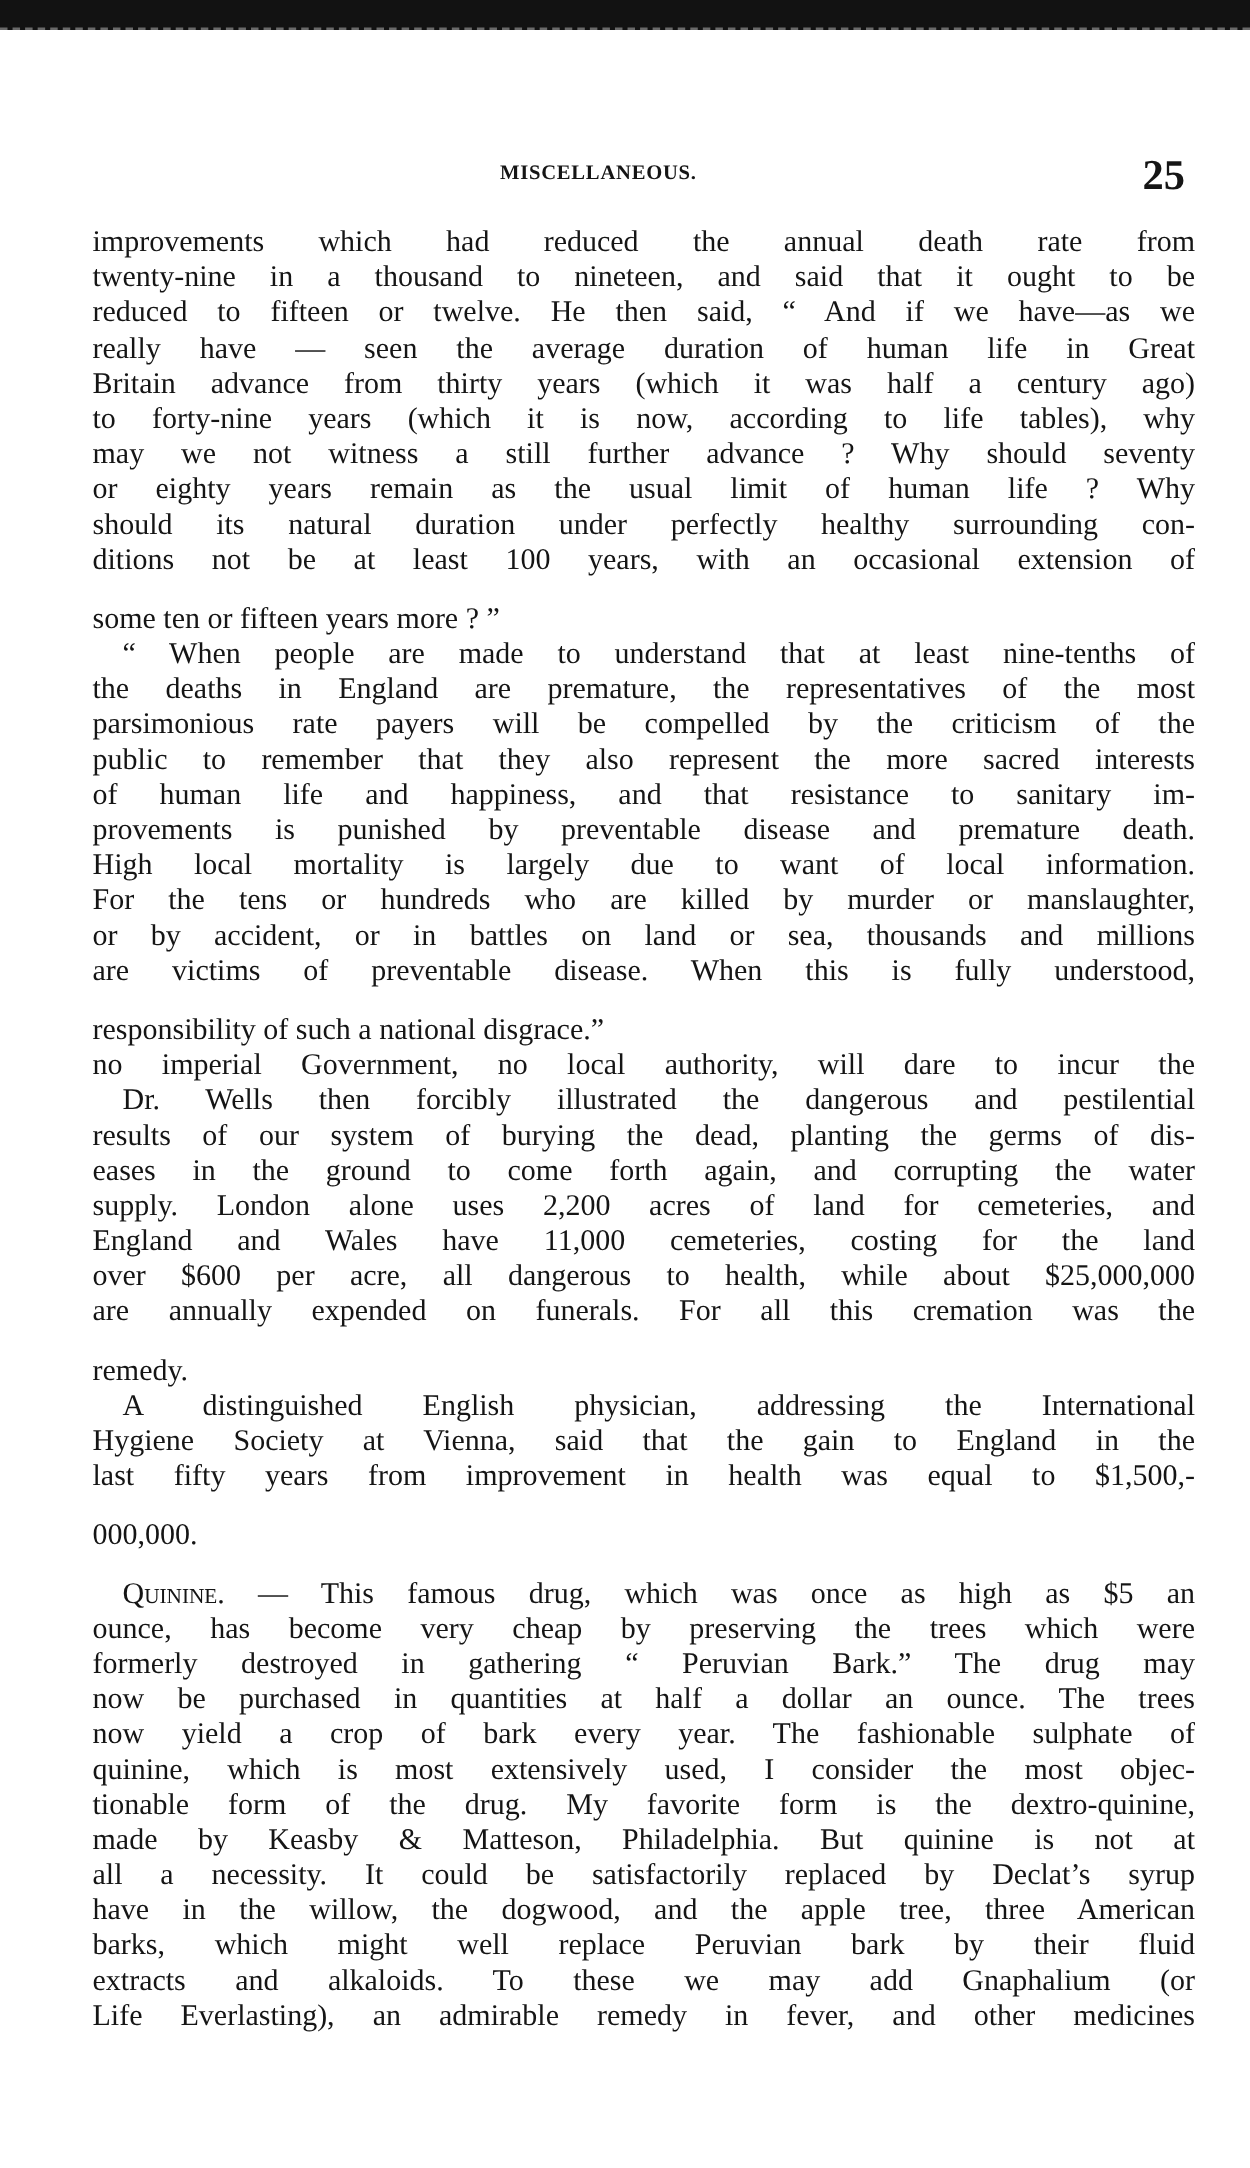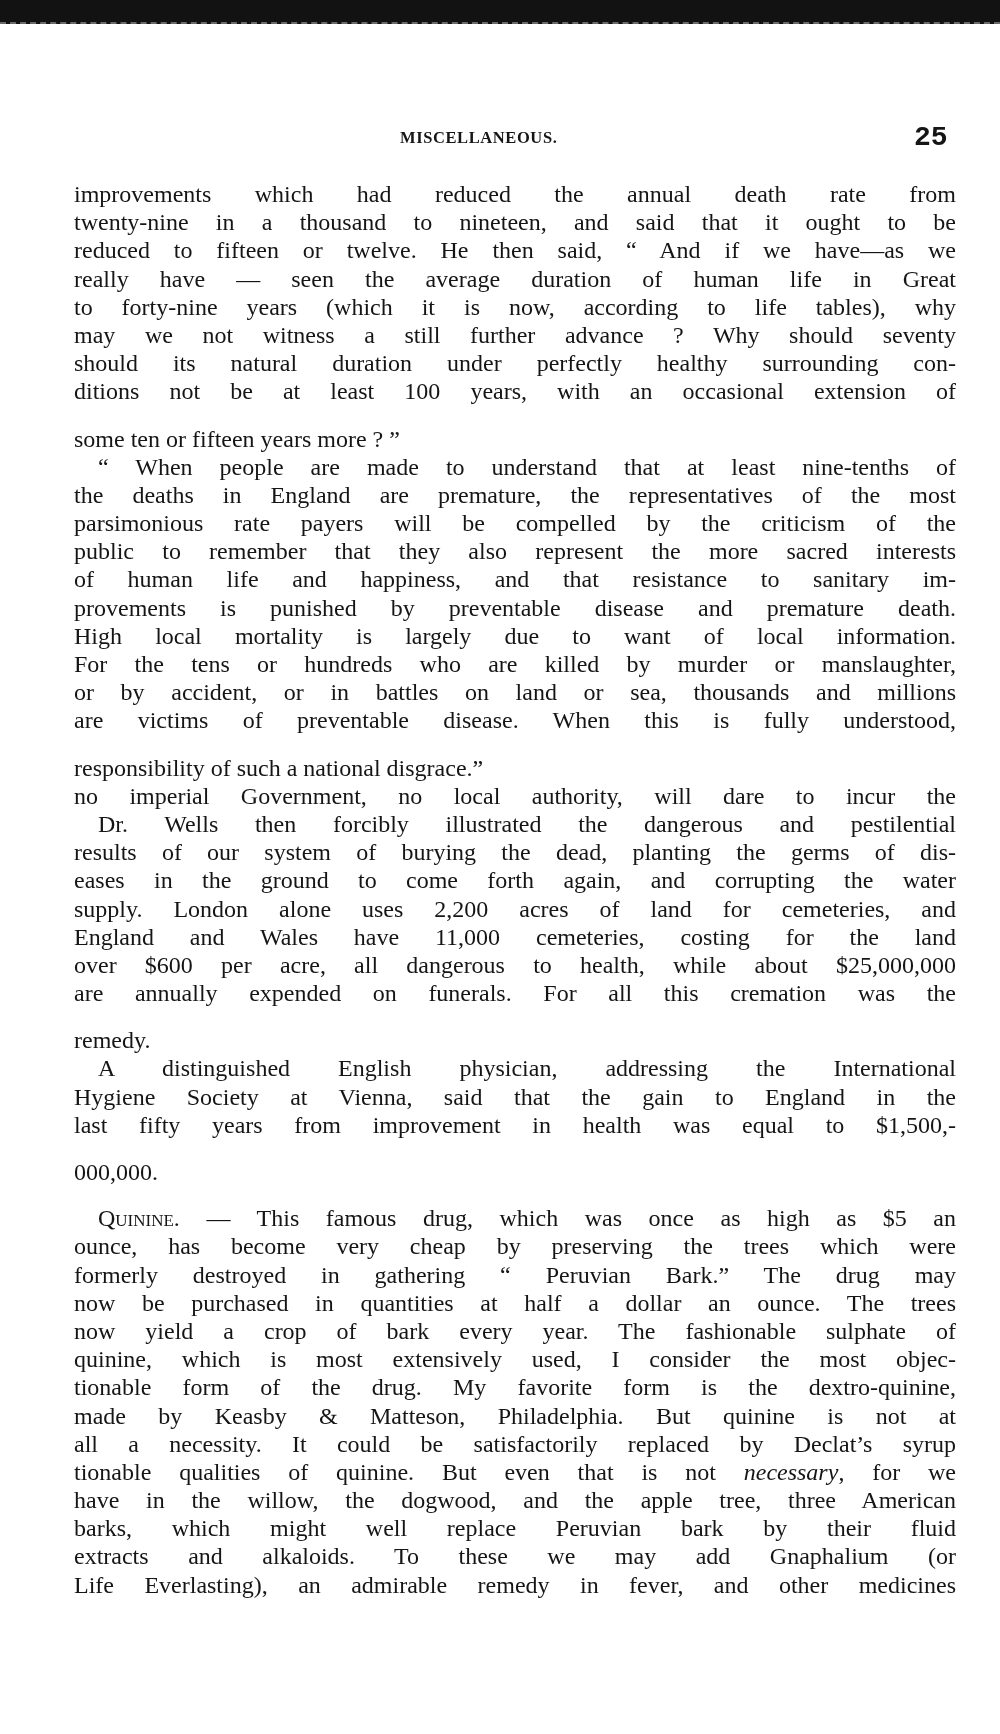--- a/index.html
+++ b/index.html
@@ -16,21 +16,21 @@
   .running-head {
     position: absolute; left: 0; top: 122px; width: 792px; height: 30px; text-align: center;
   }
   .running-title {
     position: absolute; left: 400px; top: 6px;
     font-family: "Liberation Serif", serif; font-weight: bold;
     font-size: 16.5px; letter-spacing: 0.6px;
   }
   .page-number {
     position: absolute; left: 914px; top: 0px;
-    font-family: Liberation Mono, monospace; font-weight: bold; font-size: 28px;
+    font-family: Liberation Serif, serif; font-weight: bold; font-size: 34px;
   }
   .text-block {
     position: absolute; left: 74px; top: 180px; width: 882px;
     font-family: "Liberation Serif", serif;
     font-size: 24px; line-height: 28.2px;
   }
   .line {
     display: block; white-space: nowrap;
     text-align: justify; text-align-last: justify; height: 28.2px;
   }
@@ -50,22 +50,24 @@
   <span class="page-number">25</span>
 </div>
 
 <div class="text-block">
 
   <div>
     <span class="line">improvements which had reduced the annual death rate from</span>
     <span class="line">twenty-nine in a thousand to nineteen, and said that it ought to be</span>
     <span class="line">reduced to fifteen or twelve.  He then said, “ And if we have—as we</span>
     <span class="line">really have — seen the average duration of human life in Great</span>
+    <span class="line">Britain advance from thirty years (which it was half a century ago)</span>
     <span class="line">to forty-nine years (which it is now, according to life tables), why</span>
     <span class="line">may we not witness a still further advance ?  Why should seventy</span>
+    <span class="line">or eighty years remain as the usual limit of human life ?  Why</span>
     <span class="line">should its natural duration under perfectly healthy surrounding con-</span>
     <span class="line">ditions not be at least 100 years, with an occasional extension of</span>
     <span class="line last">some ten or fifteen years more ? ”</span>
   </div>
 
   <div>
     <span class="line indent">“ When people are made to understand that at least nine-tenths of</span>
     <span class="line">the deaths in England are premature, the representatives of the most</span>
     <span class="line">parsimonious rate payers will be compelled by the criticism of the</span>
     <span class="line">public to remember that they also represent the more sacred interests</span>
@@ -102,19 +104,18 @@
   <div>
     <span class="line indent"><span class="smallcaps">Quinine.</span><span> — This famous drug, which was once as high as $5 an</span></span>
     <span class="line">ounce, has become very cheap by preserving the trees which were</span>
     <span class="line">formerly destroyed in gathering “ Peruvian Bark.”  The drug may</span>
     <span class="line">now be purchased in quantities at half a dollar an ounce.  The trees</span>
     <span class="line">now yield a crop of bark every year.  The fashionable sulphate of</span>
     <span class="line">quinine, which is most extensively used, I consider the most objec-</span>
     <span class="line">tionable form of the drug.  My favorite form is the dextro-quinine,</span>
     <span class="line">made by Keasby &amp; Matteson, Philadelphia.  But quinine is not at</span>
     <span class="line">all a necessity.  It could be satisfactorily replaced by Declat’s syrup</span>
-    <span class="line"><span>tionable qualities of quinine.  But even that is not </span><em>necessary</em><span>, for we</span></span>
     <span class="line">have in the willow, the dogwood, and the apple tree, three American</span>
     <span class="line">barks, which might well replace Peruvian bark by their fluid</span>
     <span class="line">extracts and alkaloids.  To these we may add Gnaphalium (or</span>
     <span class="line">Life Everlasting), an admirable remedy in fever, and other medicines</span>
   </div>
 </div>
 
 </body></html>

